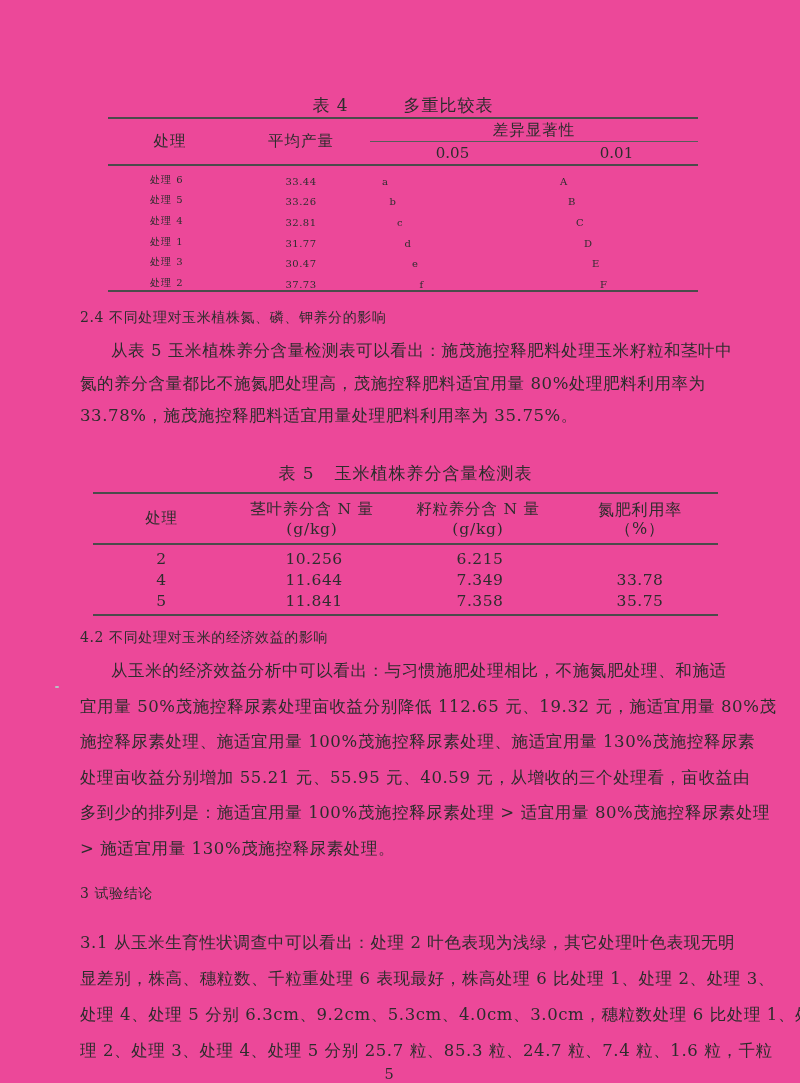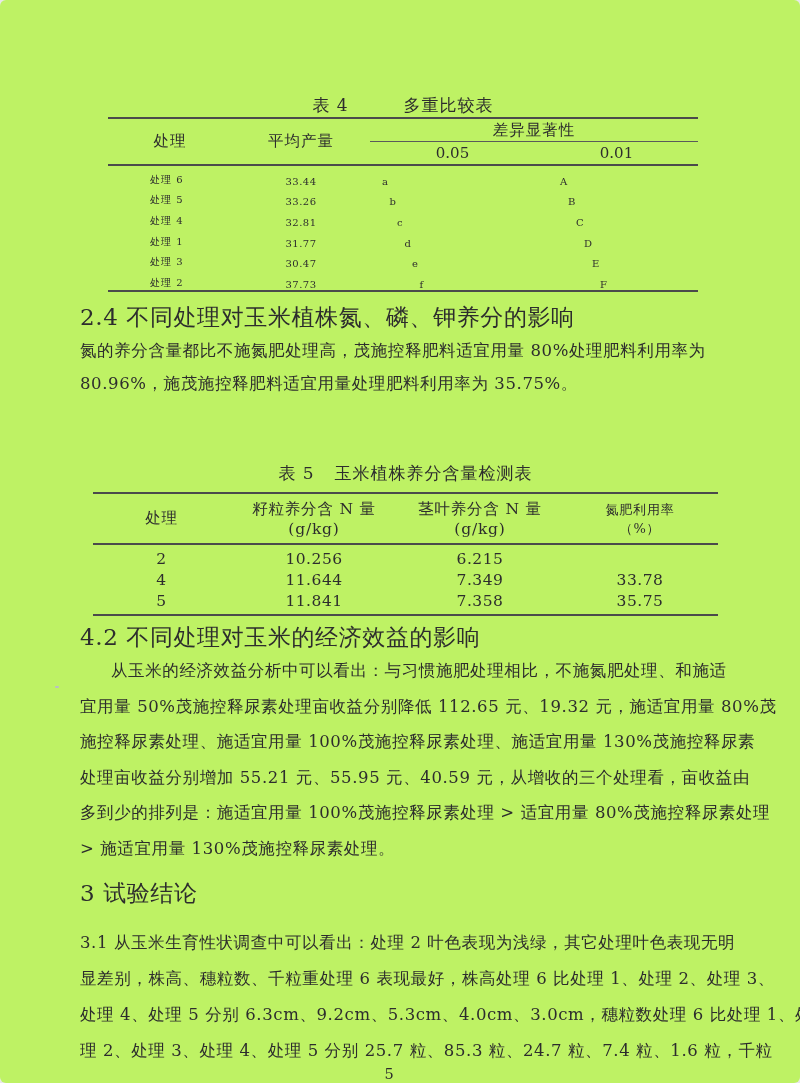--- a/index.html
+++ b/index.html
@@ -1,30 +1,29 @@
 <!DOCTYPE html>
 <html><head>
 <meta charset="utf-8">
 <style>
   html,body{margin:0;padding:0;background:#e8e8e8;}
   .page{
     position:relative;
     width:800px;height:1083px;
     margin:0 auto;
-    background:#bef264;
+    background:#ec4899;
     font-family:"DejaVu Serif","Liberation Serif",serif;
     color:#2d2d2d;
     overflow:hidden;
-    border-radius:6px;
   }
   .abs{position:absolute;}
 
   
   .heading{
-    font-size:23px;letter-spacing:0.6px;white-space:nowrap;line-height:20px;
+    font-size:14px;letter-spacing:0.6px;white-space:nowrap;line-height:20px;
   }
   .doc-line{
     font-size:16.5px;letter-spacing:0.6px;white-space:nowrap;line-height:20px;
   }
   .doc-line.indent{padding-left:31px;}
   .lines{display:block;}
 
   
   .caption{
     display:flex;justify-content:center;align-items:baseline;
@@ -59,21 +58,21 @@
   .t5-header{
     display:flex;height:49px;
     border-top:2px solid #4b4b4b;border-bottom:2px solid #4b4b4b;
     font-size:15.5px;letter-spacing:0.8px;
   }
   .t5-header .hc{display:flex;align-items:center;justify-content:center;text-align:center;}
   .t5c1{width:137px;}
   .t5c2{width:168px;}
   .t5c3{width:164px;}
   .t5c4{width:156px;}
-  .t5-nue{display:flex;flex-direction:column;line-height:19px;font-size:13px;}
+  .t5-nue{display:flex;flex-direction:column;line-height:19px;font-size:16px;}
   .t5-body{border-bottom:2px solid #4b4b4b;padding-top:3px;padding-bottom:3px;}
   .t5-row{display:flex;height:21px;align-items:center;font-size:15.5px;}
   .t5-row div{text-align:center;letter-spacing:0.5px;}
 
   
   .pageno{font-size:14.5px;}
 
   
   .speck{width:4px;height:2px;background:#b9bec4;border-radius:1px;}
 </style>
@@ -134,34 +133,35 @@
           <div class="c1">处理 2</div>
           <div class="c2">37.73</div>
           <div class="c3" style="padding-left: 49.5px;">f</div>
           <div class="c4" style="padding-left: 65px;">F</div>
         </div>
       </div>
   </div>
 
   <div class="abs heading" style="left:80px;top:307px;">2.4 不同处理对玉米植株氮、磷、钾养分的影响</div>
   <div class="abs lines" style="left:80px;top:341px;width:645px;">
+      <div class="doc-line indent" style="height: 32.5px;">从表 5 玉米植株养分含量检测表可以看出：施茂施控释肥料处理玉米籽粒和茎叶中</div>
       <div class="doc-line" style="height: 32.5px;">氮的养分含量都比不施氮肥处理高，茂施控释肥料适宜用量 80%处理肥料利用率为</div>
-      <div class="doc-line" style="height: 32.5px;">80.96%，施茂施控释肥料适宜用量处理肥料利用率为 35.75%。</div>
+      <div class="doc-line" style="height: 32.5px;">33.78%，施茂施控释肥料适宜用量处理肥料利用率为 35.75%。</div>
     </div>
 
   <div class="abs caption tight" style="left:93px;top:462px;width:625px;">
     <span class="cap-label">表 5</span>
     <span>玉米植株养分含量检测表</span>
   </div>
 
   <div class="abs t5">
     <div class="t5-header">
       <div class="hc t5c1">处理</div>
+      <div class="hc t5c3">茎叶养分含 N 量(g/kg)</div>
       <div class="hc t5c2">籽粒养分含 N 量(g/kg)</div>
-      <div class="hc t5c3">茎叶养分含 N 量(g/kg)</div>
       <div class="hc t5c4">
         <div class="t5-nue">
           <span>氮肥利用率</span>
           <span>（%）</span>
         </div>
       </div>
     </div>
     <div class="t5-body" id="t5-body">
         <div class="t5-row">
           <div class="t5c1">2</div>

